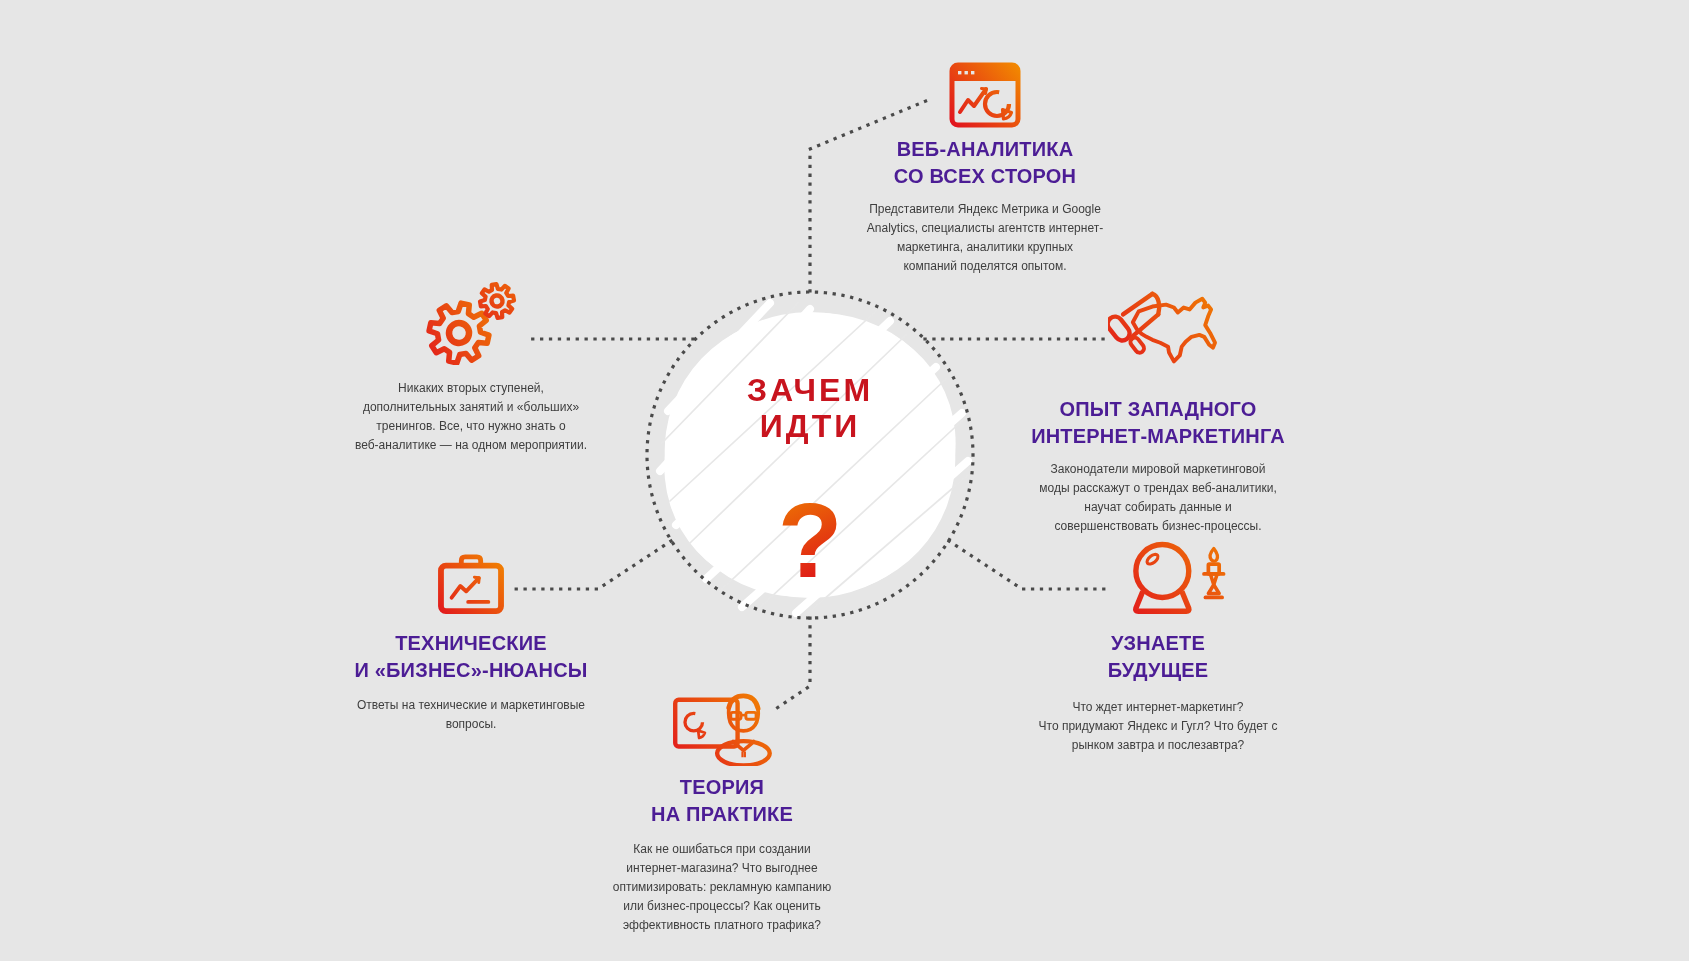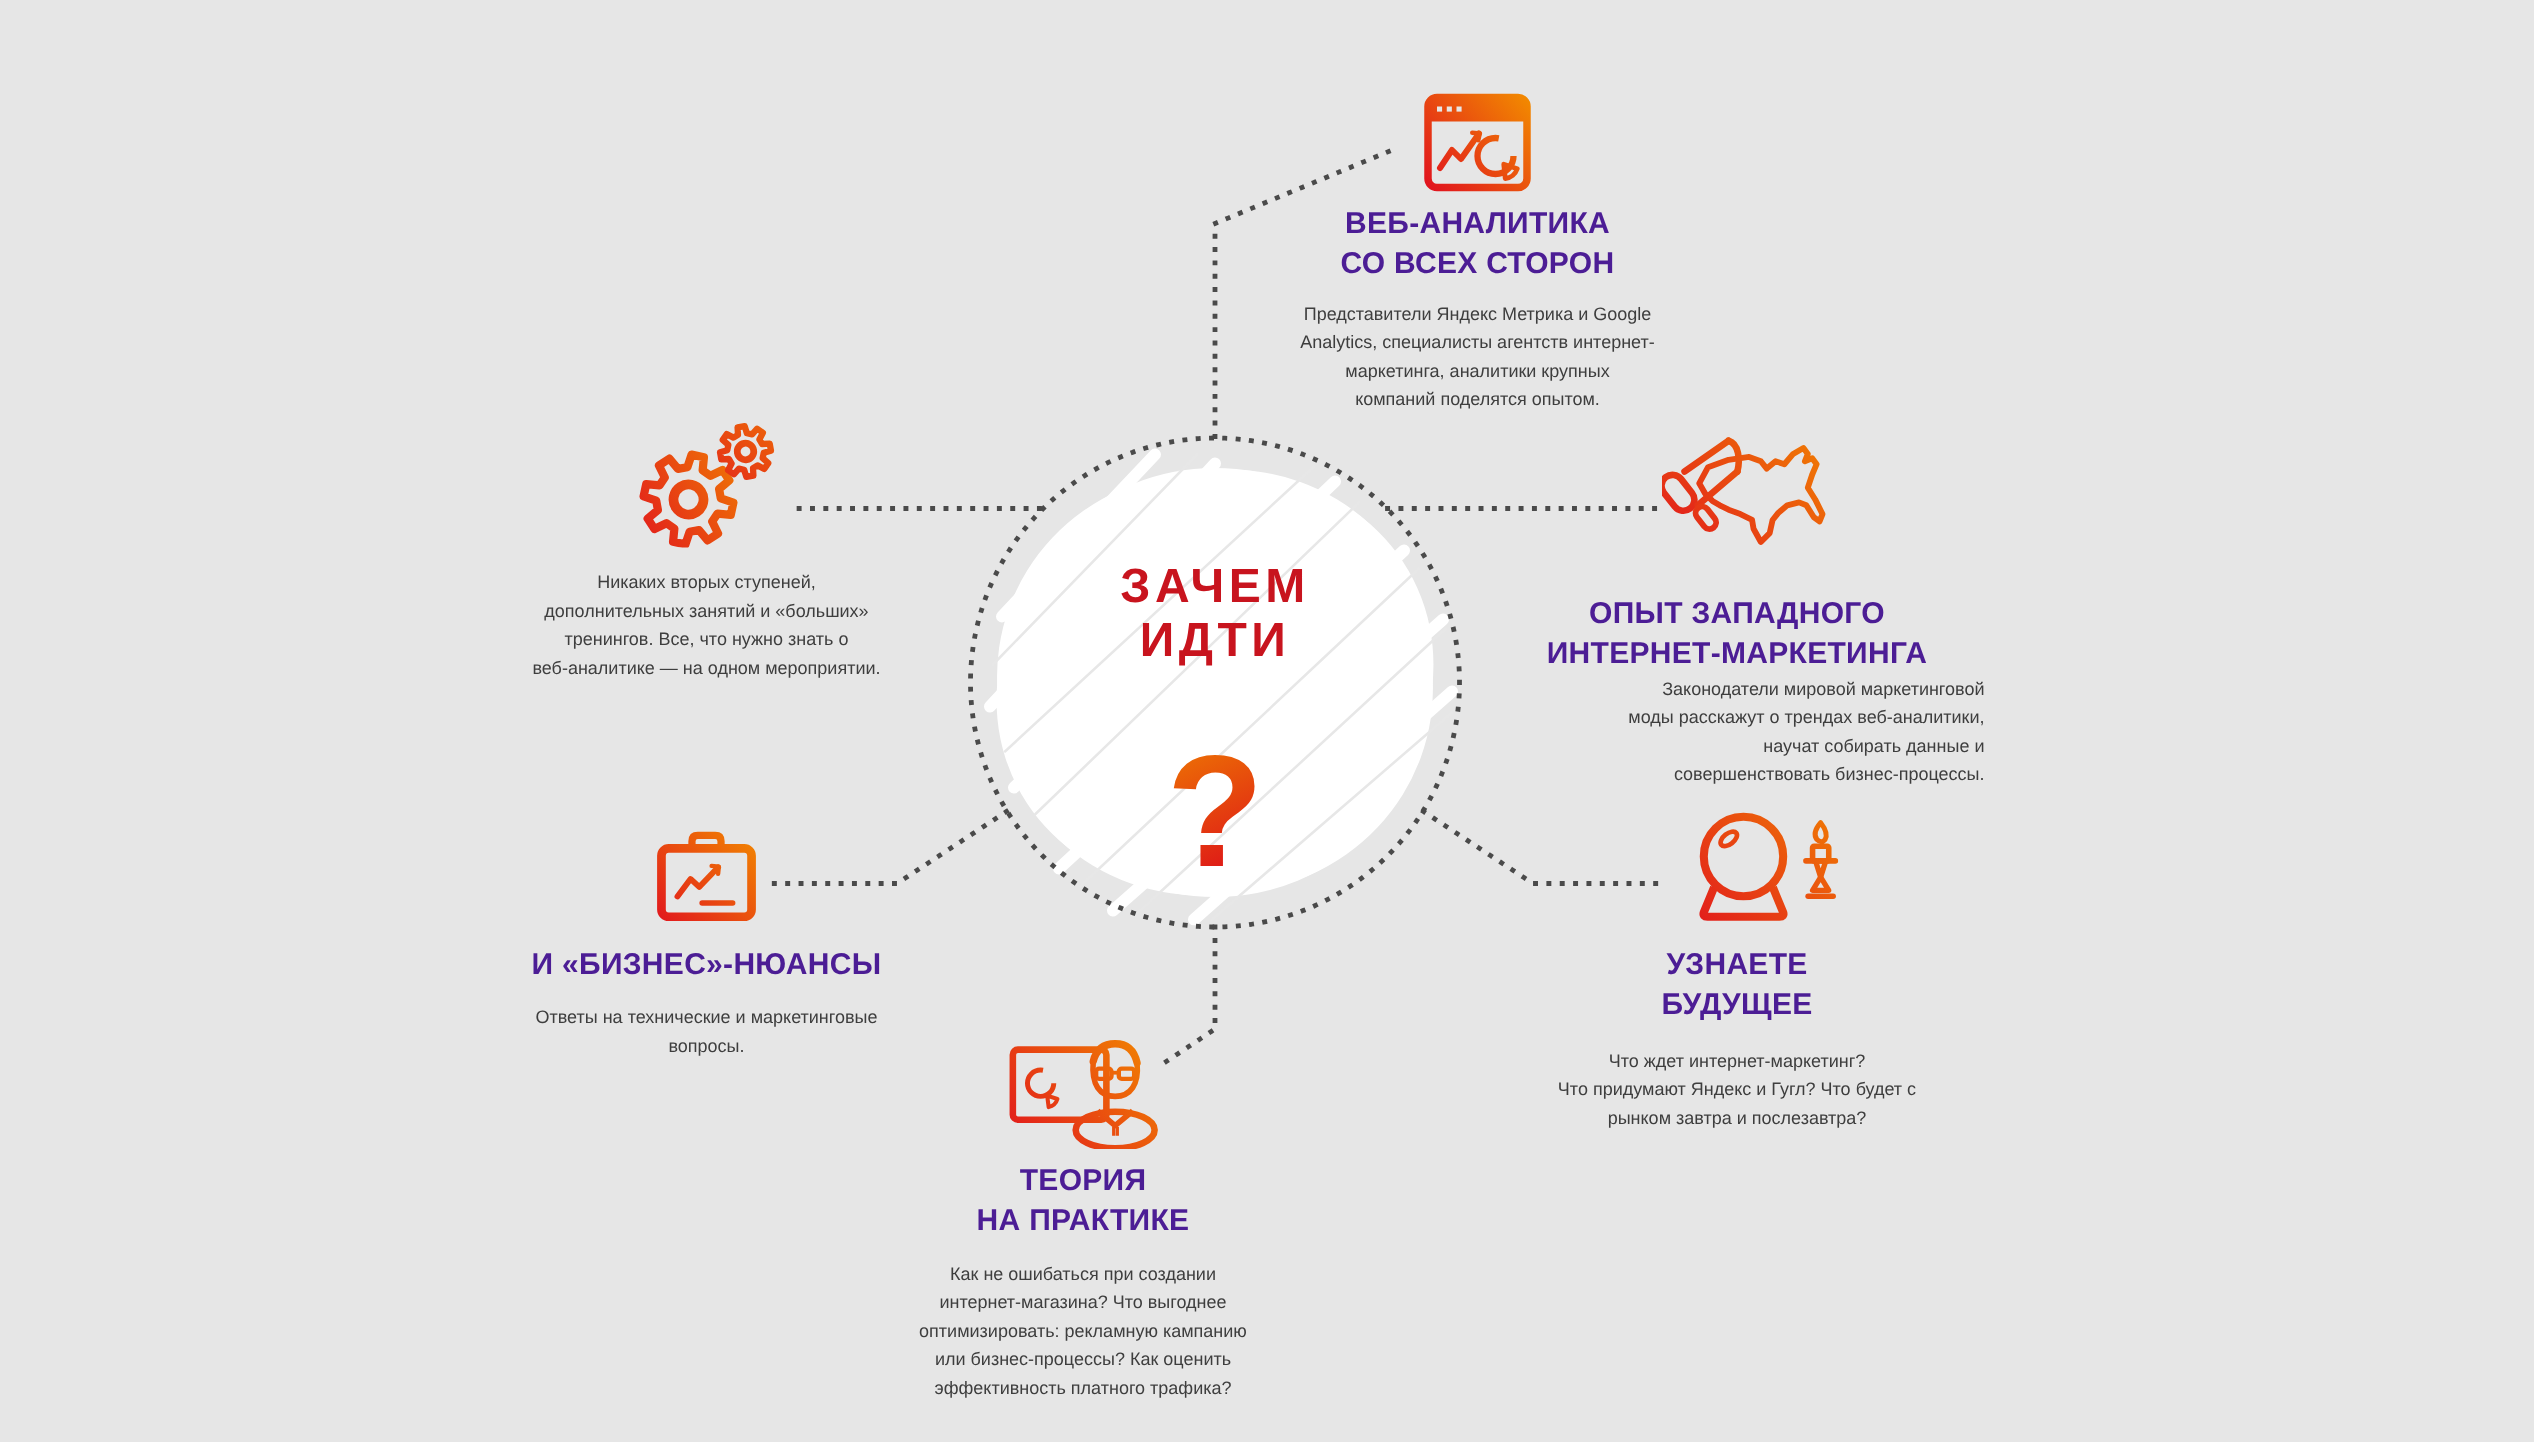--- a/index.html
+++ b/index.html
@@ -44,21 +44,21 @@
   }
   
   .node--webanalytics{left:810px;top:60px;}
   .node--webanalytics .icon{height:68px;}
   .node--webanalytics h3{margin-top:8px;}
   .node--webanalytics p{margin-top:10px;max-width:310px;}
 
   .node--western{left:983px;top:288px;}
   .node--western .icon{height:88px;transform:translateX(12px);}
   .node--western h3{margin-top:20px;}
-  .node--western p{max-width:330px;text-align:right;}
+  .node--western p{margin-top:10px;max-width:330px;}
 
   .node--future{left:983px;top:522px;}
   .node--future .icon{height:98px;transform:translateX(20px);}
   .node--future h3{margin-top:10px;}
   .node--future p{margin-top:14px;max-width:320px;}
 
   .node--theory{left:547px;top:690px;}
   .node--theory .icon{height:76px;}
   .node--theory h3{margin-top:8px;}
   .node--theory p{margin-top:12px;max-width:300px;}
@@ -258,20 +258,21 @@
             </linearGradient>
           </defs>
         <path d="M24 12 V7 Q24 3 28 3 H40 Q44 3 44 7 V12" fill="none" stroke="url(#g5)" stroke-width="5"></path>
         <rect x="3" y="12" width="62" height="47" rx="5" fill="none" stroke="url(#g5)" stroke-width="6"></rect>
         <path d="M14 45 L23 33 L29 38.5 L42 25" fill="none" stroke="url(#g5)" stroke-width="4" stroke-linecap="round" stroke-linejoin="round"></path>
         <path d="M37.5 24 L42.5 24.5 L42 29.5" fill="none" stroke="url(#g5)" stroke-width="3" stroke-linecap="round" stroke-linejoin="round"></path>
         <path d="M31 49.5 H52" fill="none" stroke="url(#g5)" stroke-width="3.8" stroke-linecap="round"></path>
       </svg>
     </div>
     <h3>
+      <div>ТЕХНИЧЕСКИЕ</div>
       <div>И «БИЗНЕС»-НЮАНСЫ</div>
     </h3>
     <p>Ответы на технические и маркетинговые
 вопросы.</p>
   </section>
 
   <section class="node node--tools">
     <div class="icon">
       <svg width="92" height="84" viewBox="0 0 92 84" aria-hidden="true">
         <defs>

